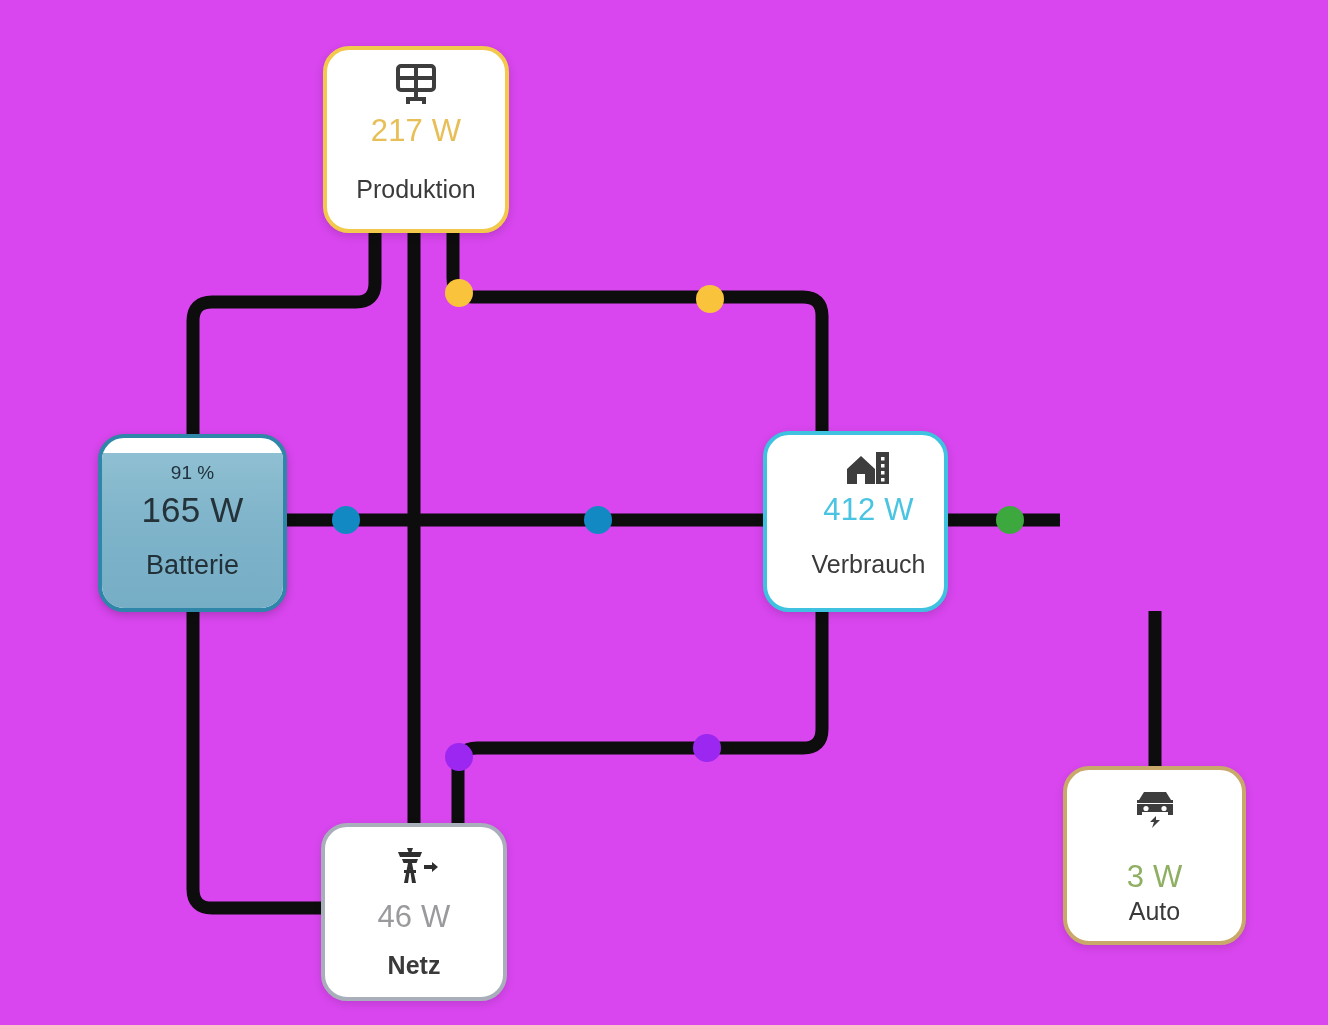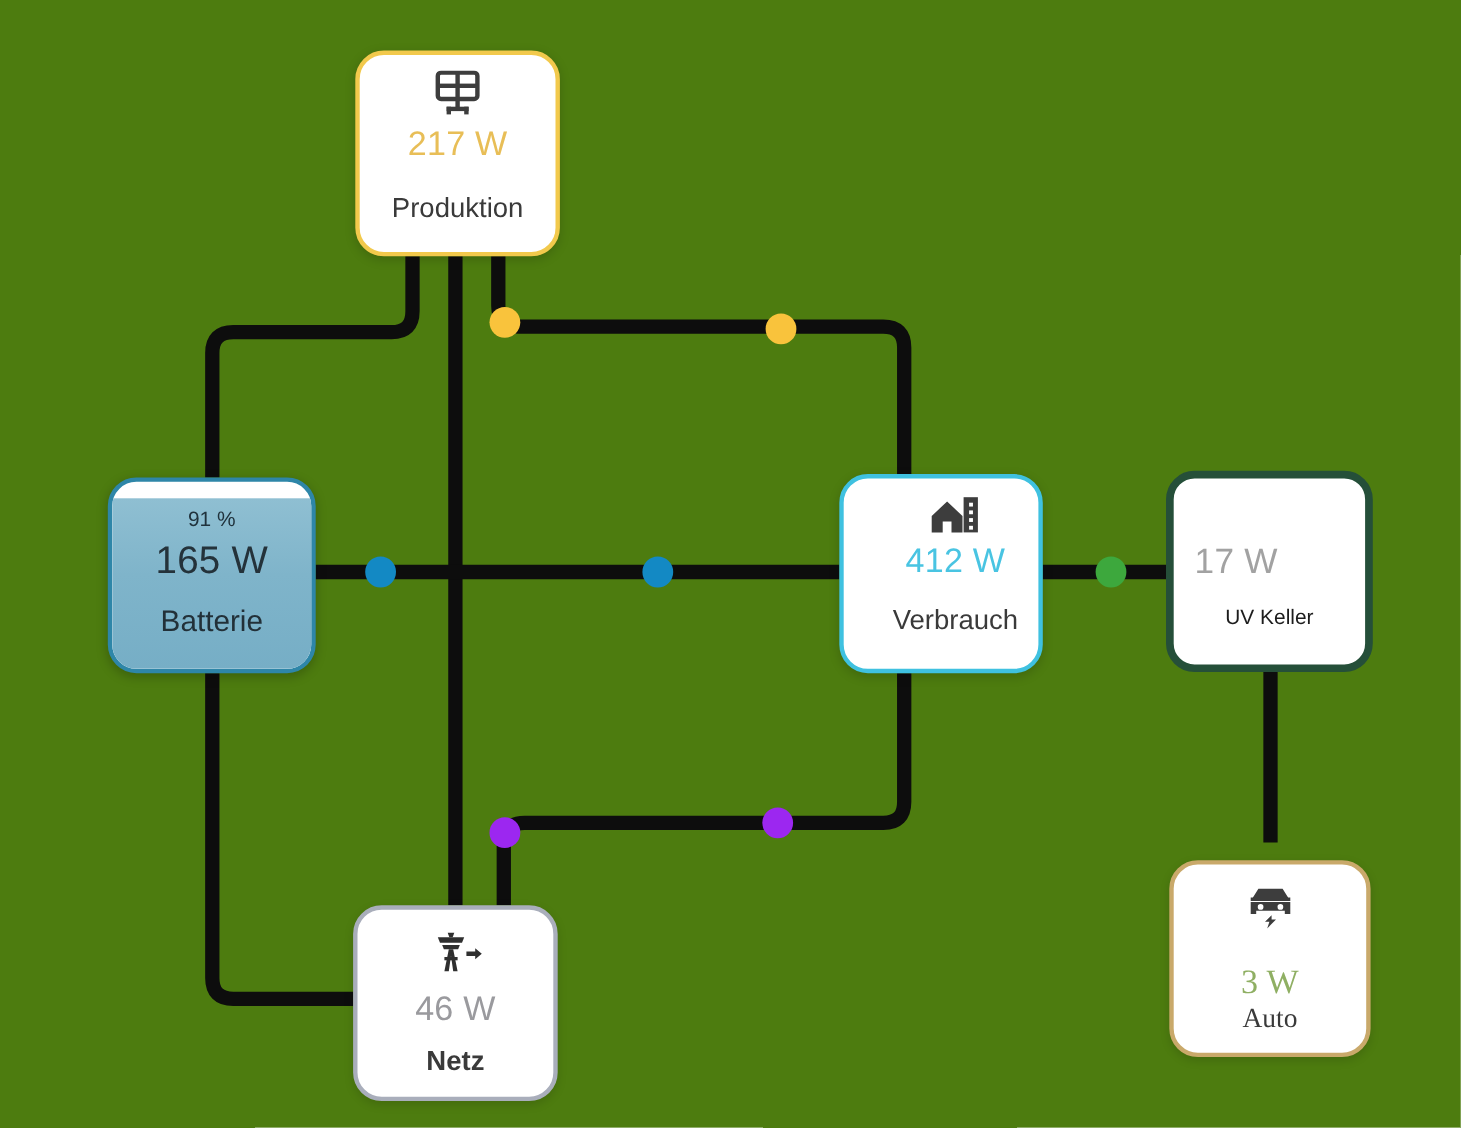--- a/index.html
+++ b/index.html
@@ -2,21 +2,21 @@
 <html><head>
 <meta charset="utf-8">
 <style>
   html,body{margin:0;padding:0;}
   body{
     width:1328px;height:1025px;
     background:#ffffff;
     font-family:"Liberation Sans","DejaVu Sans",sans-serif;
     overflow:hidden;
   }
-  #stage{position:relative;width:1328px;height:1025px;background:#4d7c0f;}
+  #stage{position:relative;width:1328px;height:1025px;background:#d946ef;}
 
   
   #edges{position:absolute;left:0;top:0;width:1328px;height:1025px;}
 
   
   .node{
     position:absolute;
     box-sizing:border-box;
     border-radius:26px;
     background:#ffffff;
@@ -98,24 +98,23 @@
     left:1060px;top:428px;width:188px;height:183px;
     border:7px solid #254F39;
     box-shadow:none;
     align-items:flex-start;
   }
   #node-uvkeller .value{font-size:32px;color:#A2A2A2;margin-top:57px;margin-left:19px;}
   #node-uvkeller .label{font-size:19px;color:#1d1d1d;margin-top:22px;align-self:center;}
 
   
   #node-auto{
-    left:1063px;top:782px;width:183px;height:179px;
+    left:1063px;top:766px;width:183px;height:179px;
     border:4px solid #C9A96A;
     box-shadow:0 3px 9px rgba(0,0,0,.13);
-    font-family:Liberation Serif, serif;
   }
   #node-auto .icon{margin-top:18px;}
   #node-auto .value{font-size:31px;color:#8FAF63;margin-top:29px;}
   #node-auto .label{font-size:25px;margin-top:2px;}
 </style>
 </head>
 <body>
 
 <div id="stage">
 
@@ -206,24 +205,20 @@
           <path d="M20 18 L24 18 L28 38 L24 38 L22 24 L20 38 L16 38 Z"></path>
           <rect x="16" y="25" width="12" height="3" transform="rotate(0)"></rect>
           <path d="M36 20 L44 20 L44 17 L50 22 L44 27 L44 24 L36 24 Z"></path>
         </g>
       </svg>
     </span>
     <span class="value" style="color: rgb(154, 154, 158);">46 W</span>
     <span class="label">Netz</span>
   </div>
 
-  <div class="node" id="node-uvkeller" style="border-color: rgb(37, 79, 57);">
-    <span class="value" style="color: rgb(162, 162, 162);">17 W</span>
-    <span class="label">UV Keller</span>
-  </div>
 
   <div class="node" id="node-auto" style="border-color: rgb(201, 169, 106);">
     <span class="icon">
       <svg width="46" height="42" viewBox="0 0 46 42">
         <g fill="#3d3d3d">
           <path d="M7 12 L12 4 L34 4 L39 12 L41 12 L41 15 L5 15 L5 12 Z"></path>
           <path d="M5 16 L41 16 L41 27 L36 27 L36 24 L10 24 L10 27 L5 27 Z"></path>
           <g fill="#ffffff">
             <circle cx="14" cy="20.5" r="2.6"></circle>
             <circle cx="32" cy="20.5" r="2.6"></circle>

